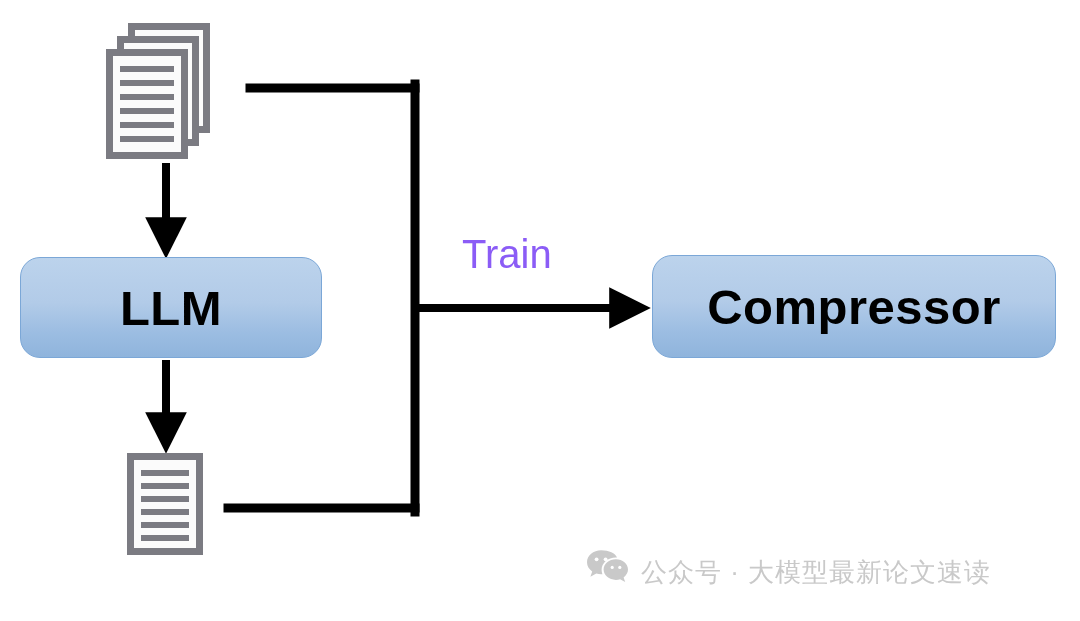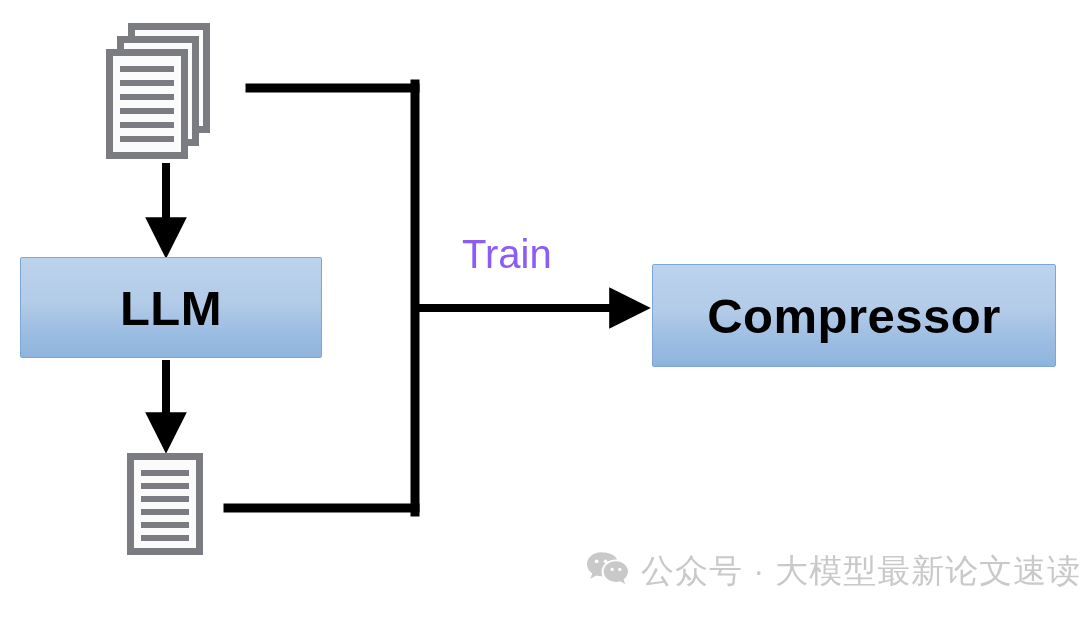--- a/index.html
+++ b/index.html
@@ -15,40 +15,40 @@
     width: 1080px;
     height: 621px;
     background: #ffffff;
     overflow: hidden;
   }
 
   
   .node-box {
     position: absolute;
     box-sizing: border-box;
-    border-radius: 2px;
+    border-radius: 20px;
     border: 1.5px solid #7ba7d7;
     background: linear-gradient(to bottom, #bcd3ec 0%, #b2cbe8 45%, #9cbde2 75%, #8fb4dc 100%);
     display: flex;
     align-items: center;
     justify-content: center;
     color: #000000;
     font-weight: bold;
     letter-spacing: 0.5px;
   }
   #llm-box {
     left: 20px;
     top: 257px;
     width: 302px;
     height: 101px;
     font-size: 49px;
   }
   #compressor-box {
     left: 652px;
-    top: 264px;
+    top: 255px;
     width: 404px;
     height: 103px;
     font-size: 49px;
   }
 
   
   #train-label {
     position: absolute;
     left: 462px;
     top: 232px;
@@ -72,24 +72,24 @@
   .doc-icon { position: absolute; }
   #doc-stack-icon { left: 104px; top: 22px; }
   #doc-single-icon { left: 126px; top: 452px; }
 
   
   #watermark {
     position: absolute;
     left: 586px;
     top: 549px;
     display: flex;
-    align-items: center;
+    align-items: flex-end;
     gap: 13px;
     color: #c9c9c9;
-    font-size: 33px;
+    font-size: 26px;
     white-space: nowrap;
   }
   #watermark .wm-text {
     letter-spacing: 1px;
   }
 </style>
 </head>
 <body>
 
 <div id="canvas">

